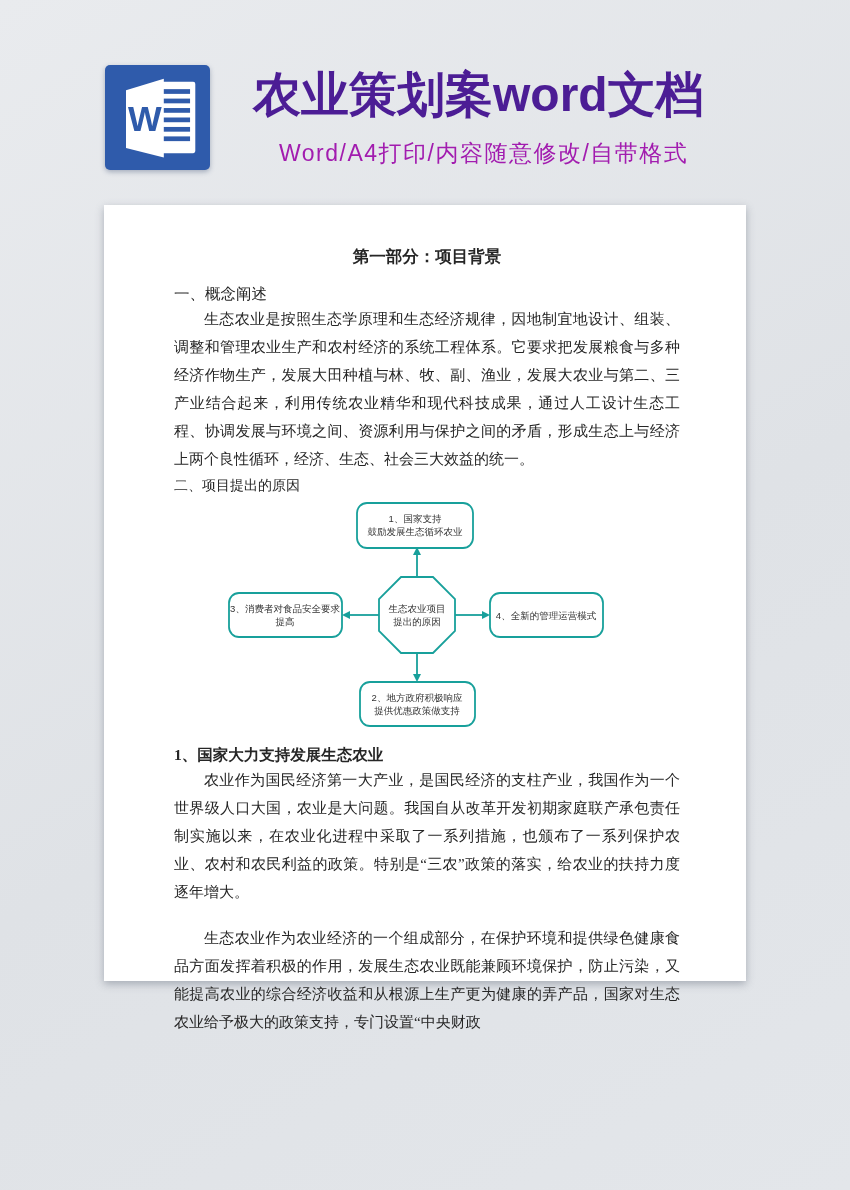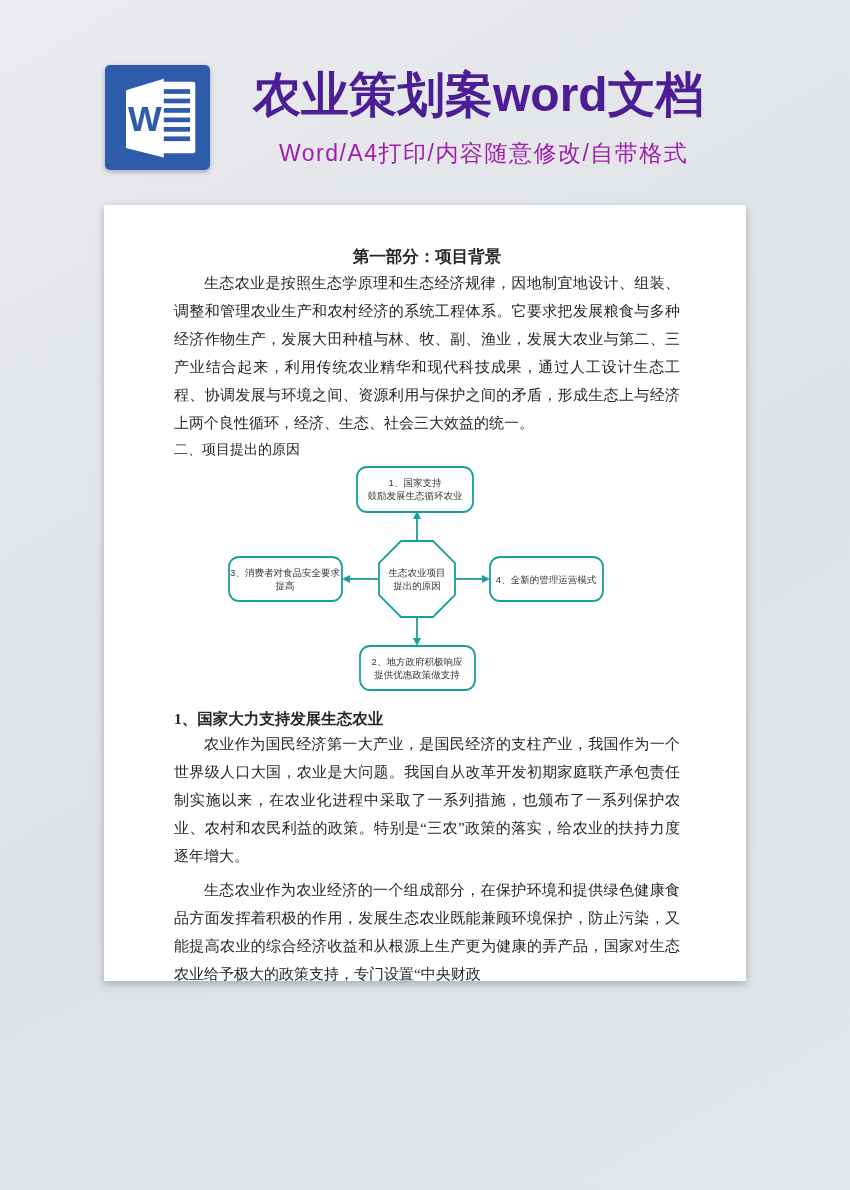--- a/index.html
+++ b/index.html
@@ -33,21 +33,21 @@
   .doc-title{
     text-align:center;font-weight:bold;font-size:16.5px;line-height:24px;margin:0;
   }
   .sec-h{font-size:15.5px;line-height:22px;margin:14px 0 0 0;font-weight:normal;}
   .sec-h2{font-size:14px;line-height:22px;margin:2px 0 0 0;font-weight:normal;}
   .sec-h-bold{font-size:15.5px;line-height:22px;margin:12px 0 0 0;font-weight:bold;}
   .para{
     font-size:15px;line-height:28px;margin:0;
     text-indent:2em;text-align:justify;
   }
-  .para-gap{margin-top:6px;}
+  .para-gap{margin-top:18px;}
   
   .diagram{display:block;margin-left:-70px;width:642px;height:235px;}
   .diagram text{
     font-family:"Liberation Sans",sans-serif;font-size:9.5px;fill:#333333;
     text-anchor:middle;
   }
 </style>
 </head>
 <body>
 
@@ -67,20 +67,21 @@
   </svg>
 </div>
 <div class="header-title">农业策划案word文档</div>
 <div class="header-subtitle">Word/A4打印/内容随意修改/自带格式</div>
 
 <div class="page">
   <div class="doc">
 
     <p class="doc-title">第一部分：项目背景</p>
 
+    <p class="sec-h">一、概念阐述</p>
     <p class="para">生态农业是按照生态学原理和生态经济规律，因地制宜地设计、组装、调整和管理农业生产和农村经济的系统工程体系。它要求把发展粮食与多种经济作物生产，发展大田种植与林、牧、副、渔业，发展大农业与第二、三产业结合起来，利用传统农业精华和现代科技成果，通过人工设计生态工程、协调发展与环境之间、资源利用与保护之间的矛盾，形成生态上与经济上两个良性循环，经济、生态、社会三大效益的统一。</p>
 
     <p class="sec-h2">二、项目提出的原因</p>
 
     <svg class="diagram" viewBox="0 0 642 235">
       <g stroke="#18a09b" stroke-width="1.8" fill="none">
 
         <rect x="253" y="6" width="116" height="45" rx="10" fill="#ffffff"></rect>
 
         <rect x="125" y="96" width="113" height="44" rx="10" fill="#ffffff"></rect>

